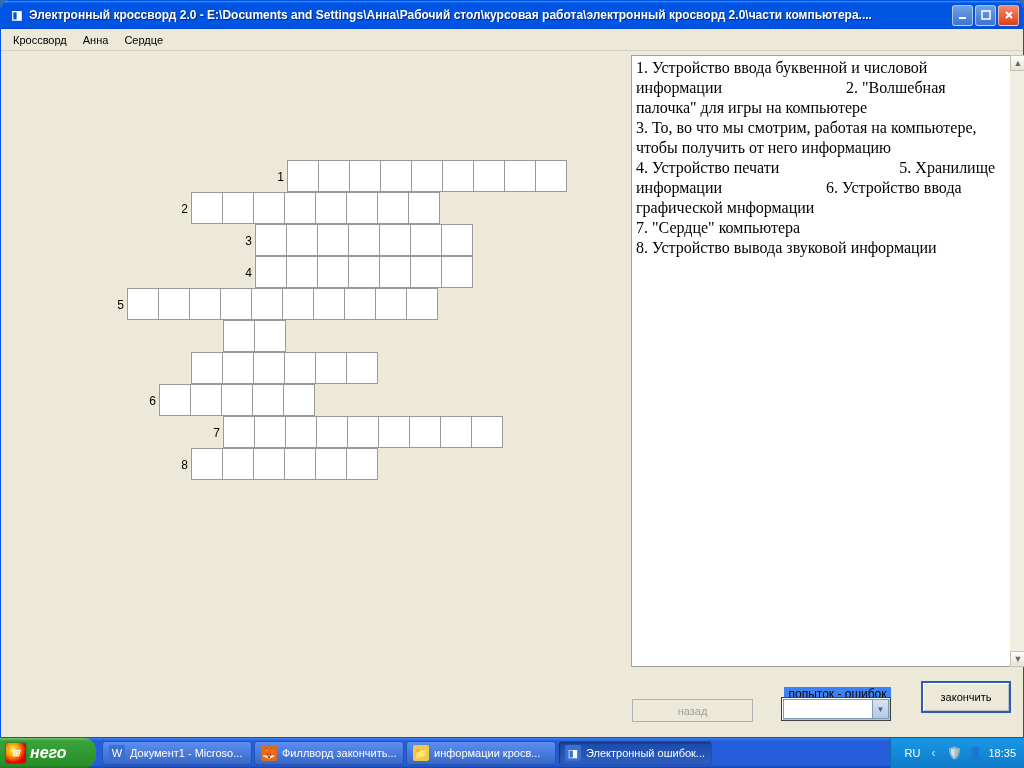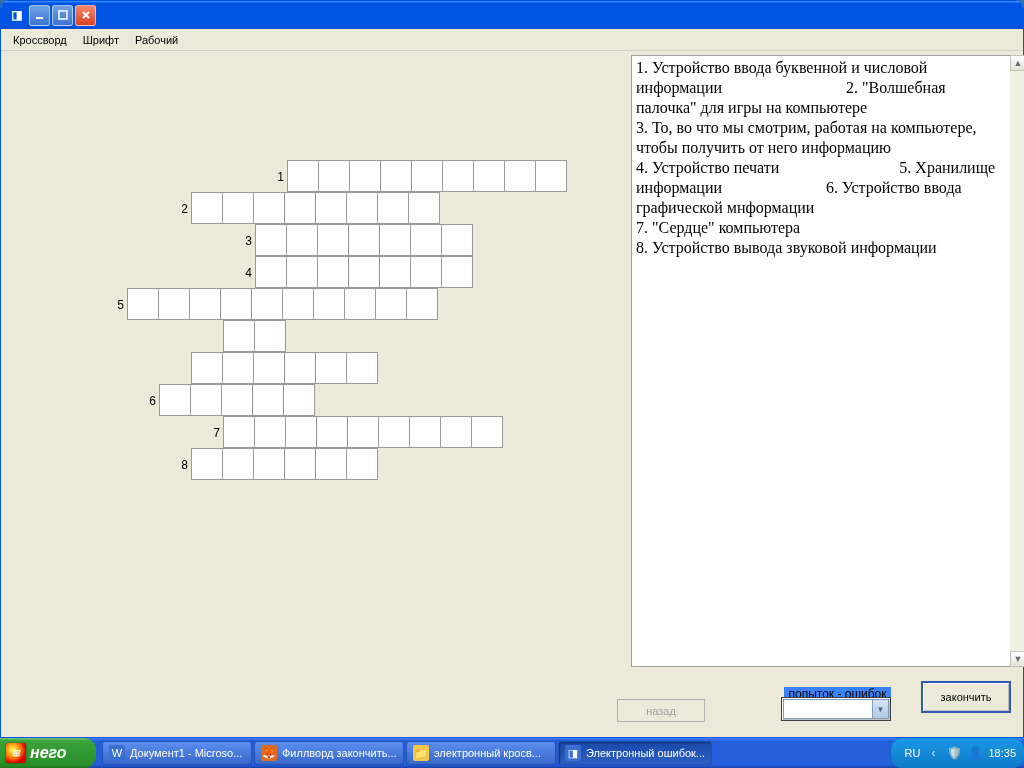--- a/index.html
+++ b/index.html
@@ -42,51 +42,52 @@
 .attempts-arrow { width:16px; background: linear-gradient(to bottom,#d7e4f2,#b3c8e5); border:1px solid #7f9db9; border-left:none; display:flex; align-items:center; justify-content:center; font-size:8px; color:#4d6185; }
 
 
 .taskbar { position:absolute; bottom:0; left:0; width:1024px; height:30px; background: linear-gradient(to bottom,#3c81f3 0%,#245edb 10%,#245edb 90%,#1941a5 100%); display:flex; align-items:stretch; }
 .start { width:96px; background: linear-gradient(to bottom,#6fc36f 0%,#39a339 10%,#2a8f2a 90%,#1e7a1e 100%); border-radius:0 12px 12px 0; display:flex; align-items:center; color:white; font-weight:bold; font-style:italic; font-size:16px; padding-left:6px; gap:4px; cursor:pointer; }
 .start-orb { width:20px; height:20px; border-radius:2px; background: radial-gradient(circle at 35% 35%, #ff6, #f80 40%, #d00 70%); box-shadow:0 0 2px #0008; display:flex;align-items:center;justify-content:center;color:#fff;font-size:9px;}
 .task-items { flex:1; display:flex; align-items:center; padding:0 6px; gap:2px; }
 .task-item { height:24px; min-width:150px; max-width:160px; background: linear-gradient(to bottom,#5a8ef0,#3868c8); border:1px solid #2452b0; border-radius:3px; display:flex; align-items:center; padding:0 6px; color:white; font-size:11px; gap:5px; cursor:pointer; white-space:nowrap; overflow:hidden; }
 .task-item.active { background: linear-gradient(to bottom,#1a4aac,#2d5fc0); box-shadow: inset 1px 1px 2px #0006; }
 .task-icon { width:16px; height:16px; flex-shrink:0; display:inline-flex; align-items:center; justify-content:center; font-size:11px; }
-.tray { background: linear-gradient(to bottom,#1997e6,#0f7bc9); display:flex; align-items:center; padding:0 8px 0 14px; color:white; font-size:11px; gap:5px; border-left:1px solid #0d6bb5;border-radius:12px; }
+.tray { background: linear-gradient(to bottom,#1997e6,#0f7bc9); display:flex; align-items:center; padding:0 8px 0 14px; color:white; font-size:11px; gap:5px; border-left:1px solid #0d6bb5; }
 .tray-icon { width:16px; height:16px; display:inline-flex;align-items:center;justify-content:center; font-size:12px; }
 </style>
 </head>
 <body>
 
 <div class="window">
   <div class="titlebar">
     <span class="titlebar-icon">◨</span>
+    <span class="titlebar-text">Электронный кроссворд 2.0  -  E:\Documents and Settings\Анна\Рабочий стол\курсовая работа\электронный кросворд 2.0\части компьютера....</span>
     <div class="title-btns">
       <div class="title-btn btn-min">
           <svg width="10" height="10">
             <rect x="1" y="7" width="7" height="2" fill="white"></rect>
           </svg>
         </div>
       <div class="title-btn btn-max">
           <svg width="10" height="10">
             <rect x="1" y="1" width="8" height="8" fill="none" stroke="white" stroke-width="1.5"></rect>
           </svg>
         </div>
       <div class="title-btn btn-close">
           <svg width="10" height="10">
             <path d="M2 2 L8 8 M8 2 L2 8" stroke="white" stroke-width="2"></path>
           </svg>
         </div>
     </div>
   </div>
   <div class="menubar">
     <div class="menu-item">Кроссворд</div>
-    <div class="menu-item">Шрифт</div>
-    <div class="menu-item">Рабочий</div>
+    <div class="menu-item">Анна</div>
+    <div class="menu-item">Сердце</div>
   </div>
   <div class="client">
 
     <div class="grid" id="grid">
         <div class="row">
           <div class="sp"></div>
           <div class="sp"></div>
           <div class="sp"></div>
           <div class="sp"></div>
           <div class="sp"></div>
@@ -259,21 +260,21 @@
     <div class="clues" id="clues" style="white-space: pre-wrap;">1. Устройство ввода буквенной и числовой информации                               2. "Волшебная палочка" для игры на компьютере
 3. То, во что мы смотрим, работая на компьютере, чтобы получить от него информацию
 4. Устройство печати                              5. Хранилище информации                          6. Устройство ввода графической мнформации
 7. "Сердце" компьютера
 8. Устройство вывода звуковой информации</div>
     <div class="scrollbar">
       <div class="sb-btn">▲</div>
       <div class="sb-btn bot">▼</div>
     </div>
 
-    <div class="btn disabled" style="top:648px;left:616px;width:88px;">назад</div>
+    <div class="btn disabled" style="top:648px;left:631px;width:121px;">назад</div>
 
     <div class="lbl-att">попыток - ошибок</div>
     <div class="attempts">
       <div class="attempts-input"></div>
       <div class="attempts-arrow">▼</div>
     </div>
 
     <div class="btn def" style="top:630px;left:920px;width:90px;height:32px;">закончить</div>
 
   </div>
@@ -288,21 +289,21 @@
       <div class="task-item">
         <span class="task-icon" style="background: rgb(59, 111, 209); border-radius: 2px; color: rgb(255, 255, 255);">W</span>
         <span>Документ1 - Microso...</span>
       </div>
       <div class="task-item">
         <span class="task-icon" style="background: rgb(224, 106, 26); border-radius: 2px; color: rgb(255, 255, 255);">🦊</span>
         <span>Филлворд закончить...</span>
       </div>
       <div class="task-item">
         <span class="task-icon" style="background: rgb(240, 201, 74); border-radius: 2px; color: rgb(255, 255, 255);">📁</span>
-        <span>электронный кросв...</span>
+        <span>информации кросв...</span>
       </div>
       <div class="task-item active">
         <span class="task-icon" style="background: rgb(59, 111, 209); border-radius: 2px; color: rgb(255, 255, 255);">◨</span>
         <span>Электронный ошибок...</span>
       </div>
     </div>
   <div class="tray">
     <span>RU</span>
     <span class="tray-icon" style="color:#cfe8ff">‹</span>
     <span class="tray-icon">🛡️</span>

